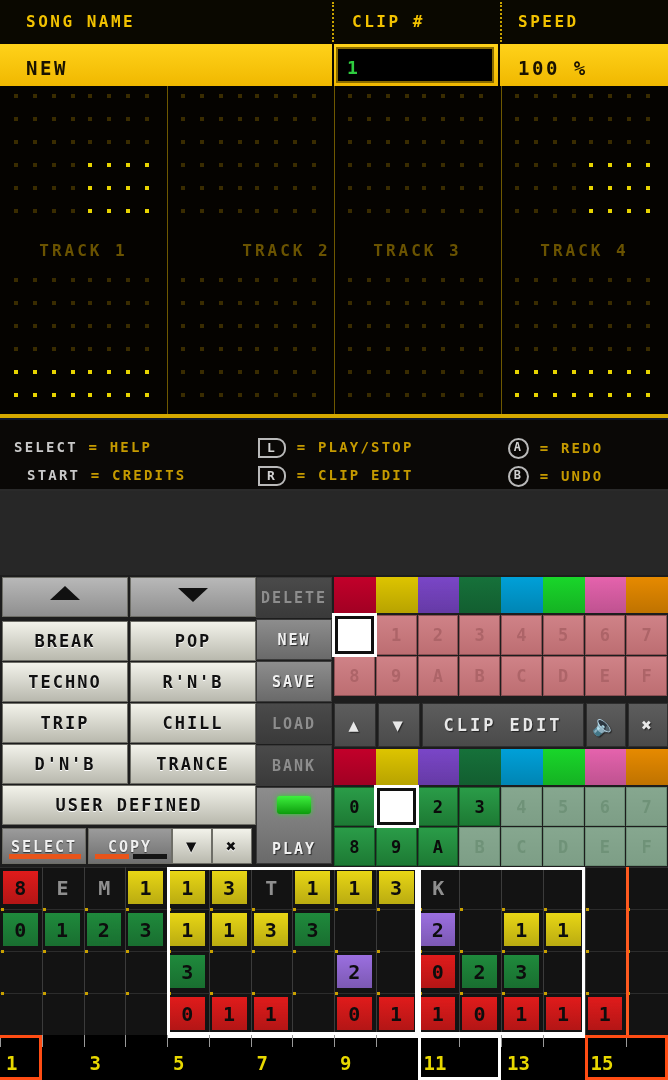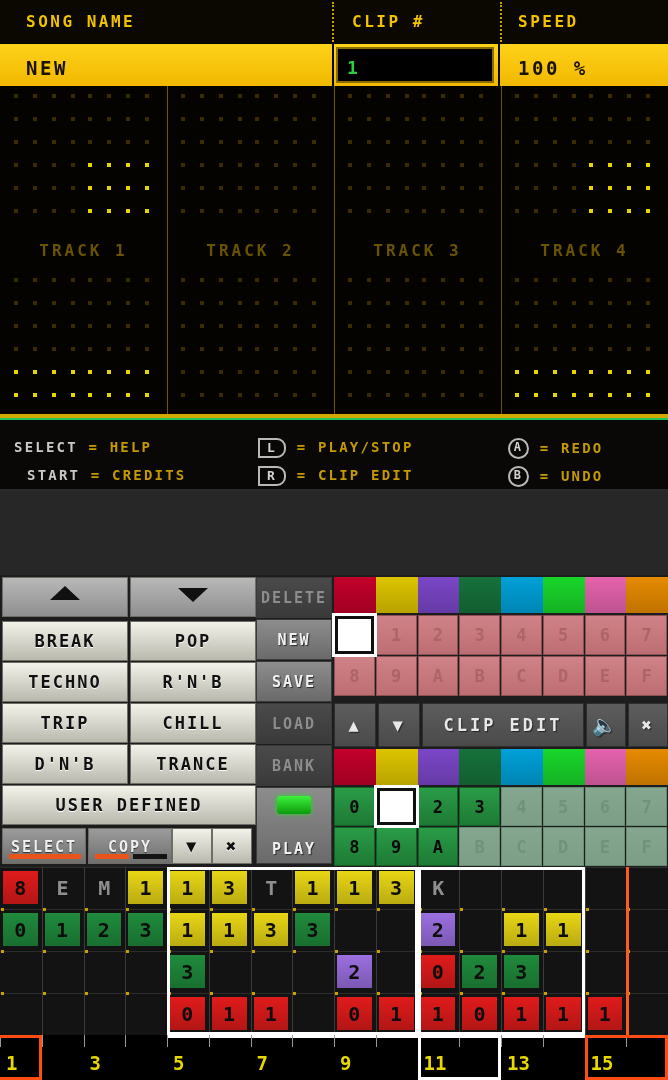--- a/index.html
+++ b/index.html
@@ -1,19 +1,19 @@
 <!DOCTYPE html>
 <html><head>
 <meta charset="utf-8">
 <style>
   html,body{margin:0;padding:0;background:#000;}
   body{width:668px;height:1080px;overflow:hidden;
        font-family:"DejaVu Sans Mono","Liberation Mono",monospace;
        -webkit-font-smoothing:none;}
-  #app{position:relative;width:668px;height:1080px;background:#22c55e;}
+  #app{position:relative;width:668px;height:1080px;background:#0f172a;}
 
   
   .hdr-labels{position:absolute;left:0;top:0;width:668px;height:44px;background:#0a0800;}
   .hdr-lab{position:absolute;top:12px;color:#f2c200;font-size:16px;letter-spacing:2.5px;font-weight:bold;}
   .hdr-div{position:absolute;top:2px;width:0;height:40px;border-left:2px dotted #c9a300;}
   .hdr-bar{position:absolute;left:0;top:44px;width:668px;height:42px;
            background:linear-gradient(#ffd21a,#f0b800);}
   .hdr-val{position:absolute;top:13px;color:#1a1200;font-size:19px;letter-spacing:2.5px;font-weight:bold;}
   .clipbox{position:absolute;left:336px;top:47px;width:158px;height:36px;background:#000;
            border:2px solid #8a6c00;box-sizing:border-box;}
@@ -221,21 +221,21 @@
         <div class="dot" style="left: 14px; top: 307px; background: rgb(232, 212, 0);"></div>
         <div class="dot" style="left: 33px; top: 307px; background: rgb(232, 212, 0);"></div>
         <div class="dot" style="left: 52px; top: 307px; background: rgb(232, 212, 0);"></div>
         <div class="dot" style="left: 71px; top: 307px; background: rgb(232, 212, 0);"></div>
         <div class="dot" style="left: 88px; top: 307px; background: rgb(232, 212, 0);"></div>
         <div class="dot" style="left: 107px; top: 307px; background: rgb(232, 212, 0);"></div>
         <div class="dot" style="left: 126px; top: 307px; background: rgb(232, 212, 0);"></div>
         <div class="dot" style="left: 145px; top: 307px; background: rgb(232, 212, 0);"></div>
         <div class="tk-name">TRACK 1</div>
       </div>
-      <div class="track" style="left: 167px; width: 167px;">
+      <div class="track" style="left: 167px; width: 167px; padding-left: 24px;">
         <div class="dot" style="left: 14px; top: 8px; background: rgb(58, 44, 0);"></div>
         <div class="dot" style="left: 33px; top: 8px; background: rgb(58, 44, 0);"></div>
         <div class="dot" style="left: 52px; top: 8px; background: rgb(58, 44, 0);"></div>
         <div class="dot" style="left: 71px; top: 8px; background: rgb(58, 44, 0);"></div>
         <div class="dot" style="left: 88px; top: 8px; background: rgb(58, 44, 0);"></div>
         <div class="dot" style="left: 107px; top: 8px; background: rgb(58, 44, 0);"></div>
         <div class="dot" style="left: 126px; top: 8px; background: rgb(58, 44, 0);"></div>
         <div class="dot" style="left: 145px; top: 8px; background: rgb(58, 44, 0);"></div>
         <div class="dot" style="left: 14px; top: 31px; background: rgb(58, 44, 0);"></div>
         <div class="dot" style="left: 33px; top: 31px; background: rgb(58, 44, 0);"></div>

